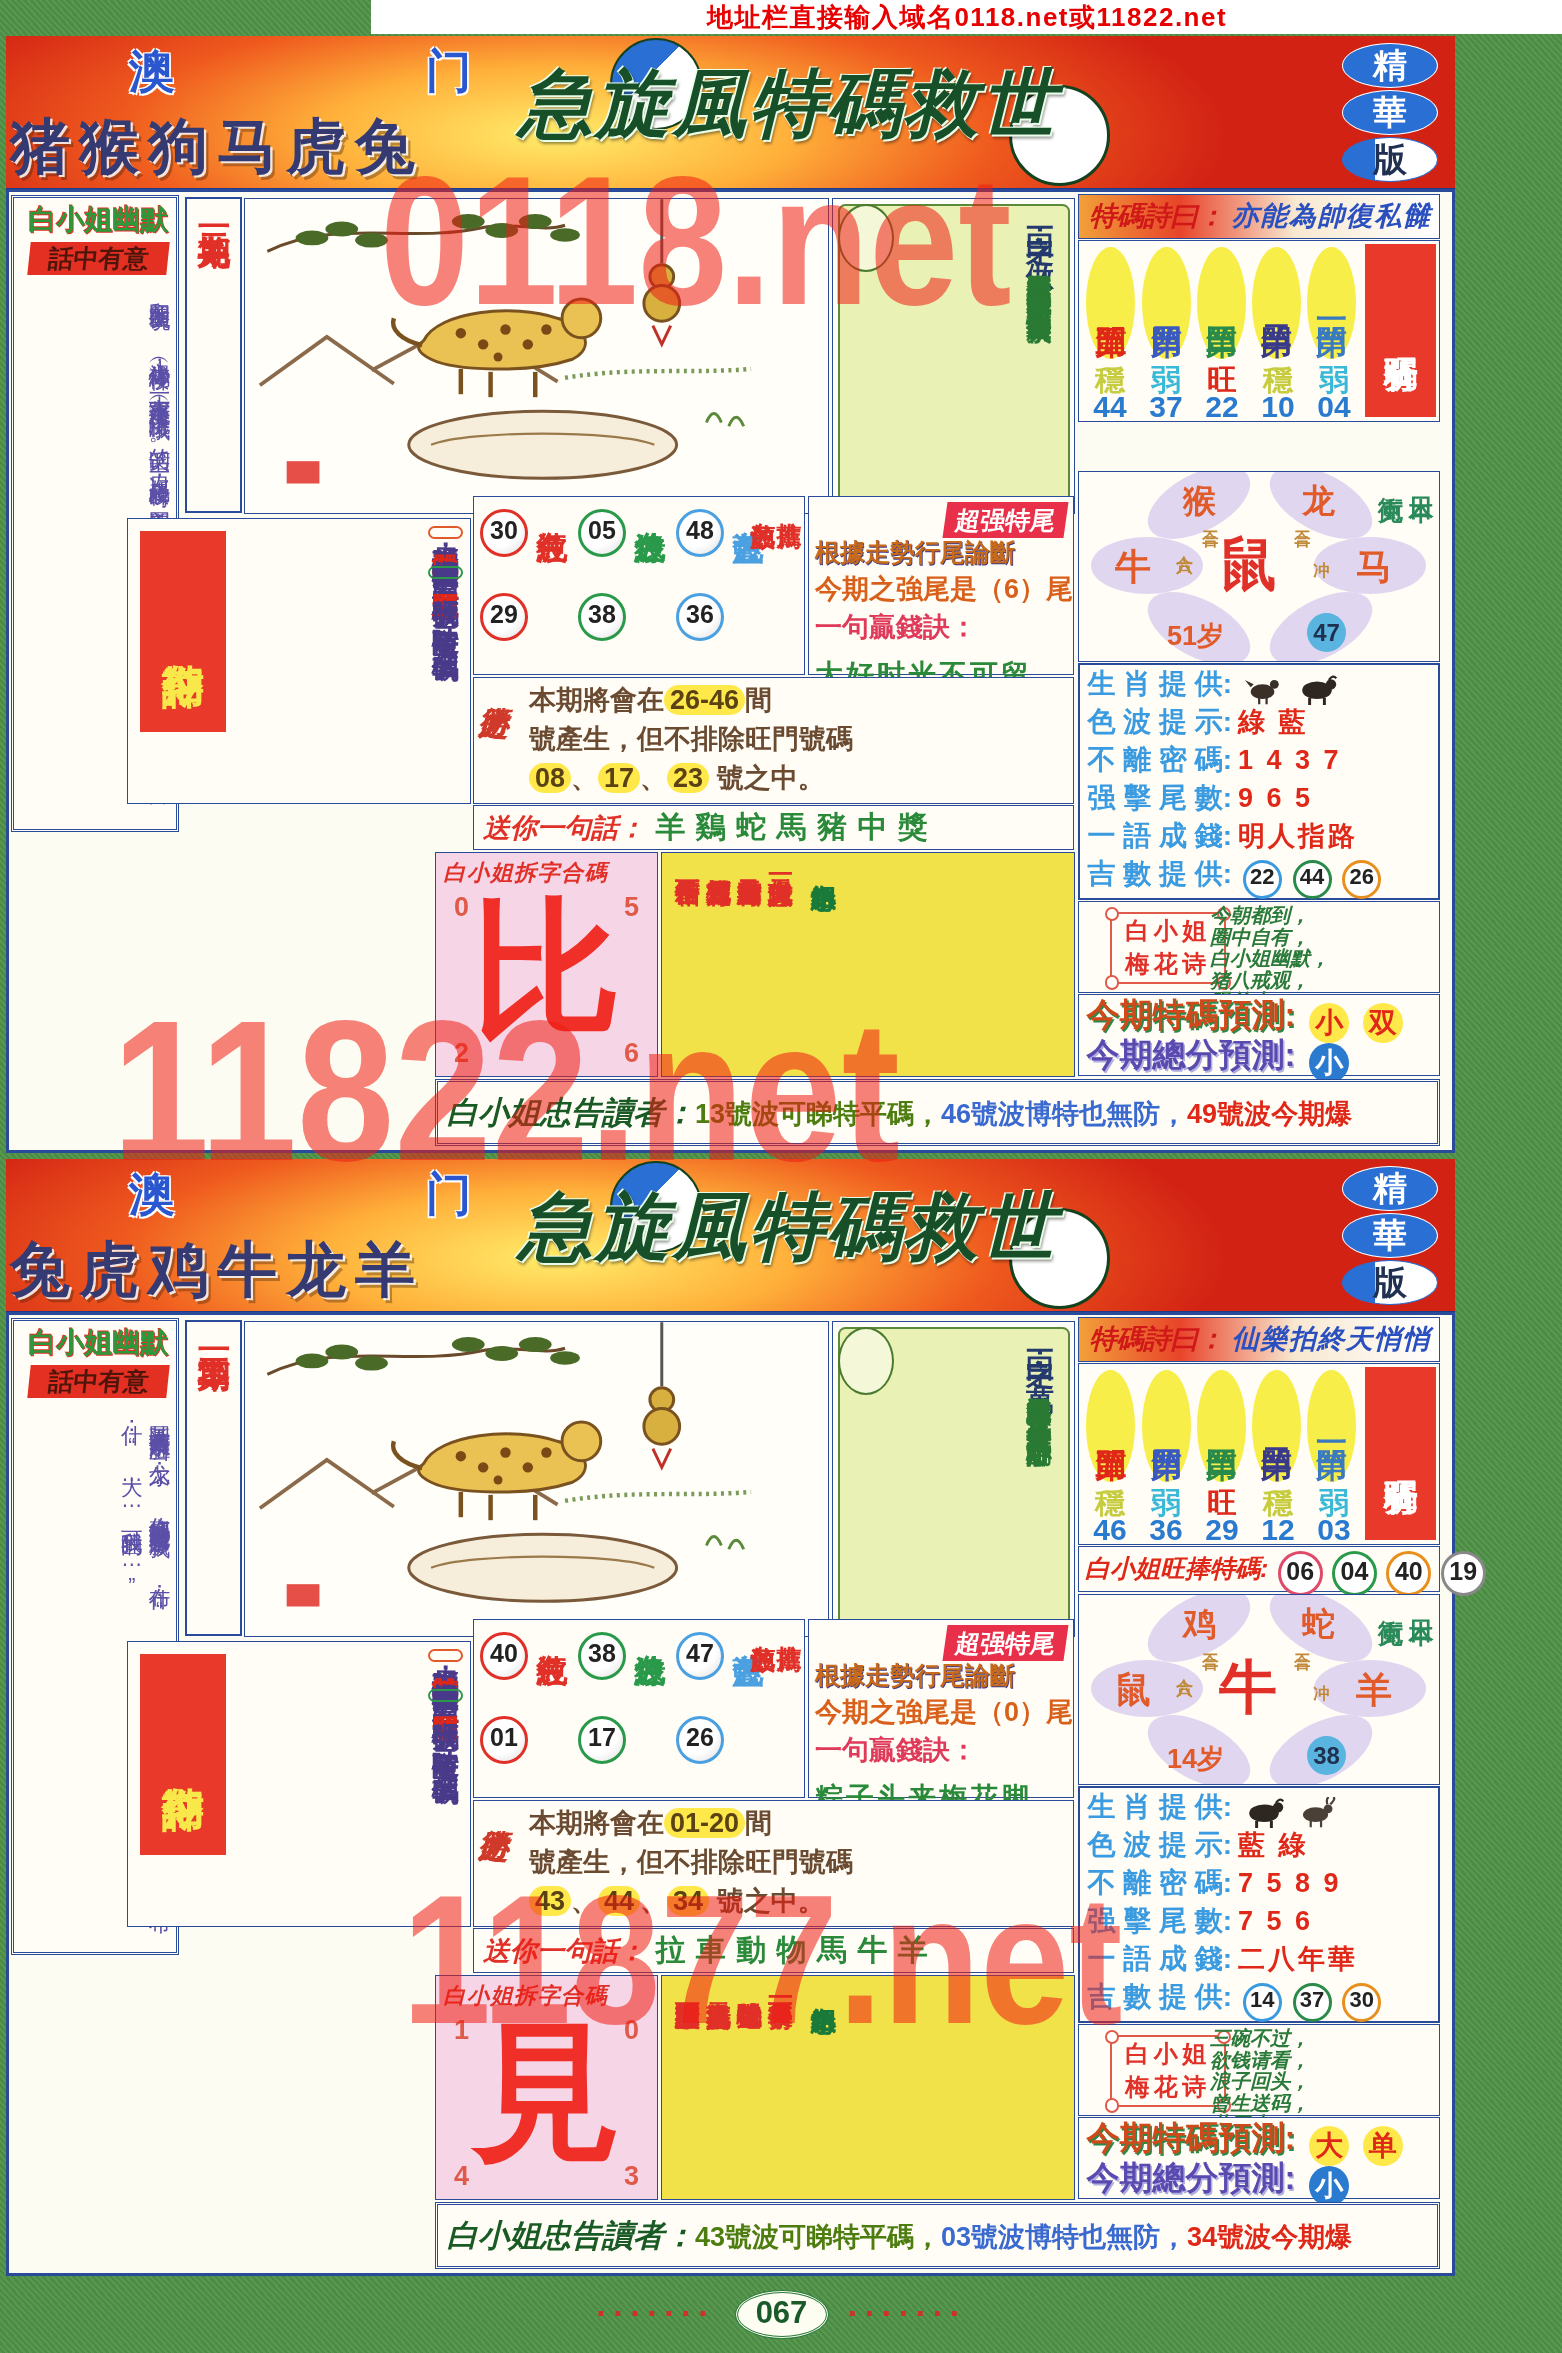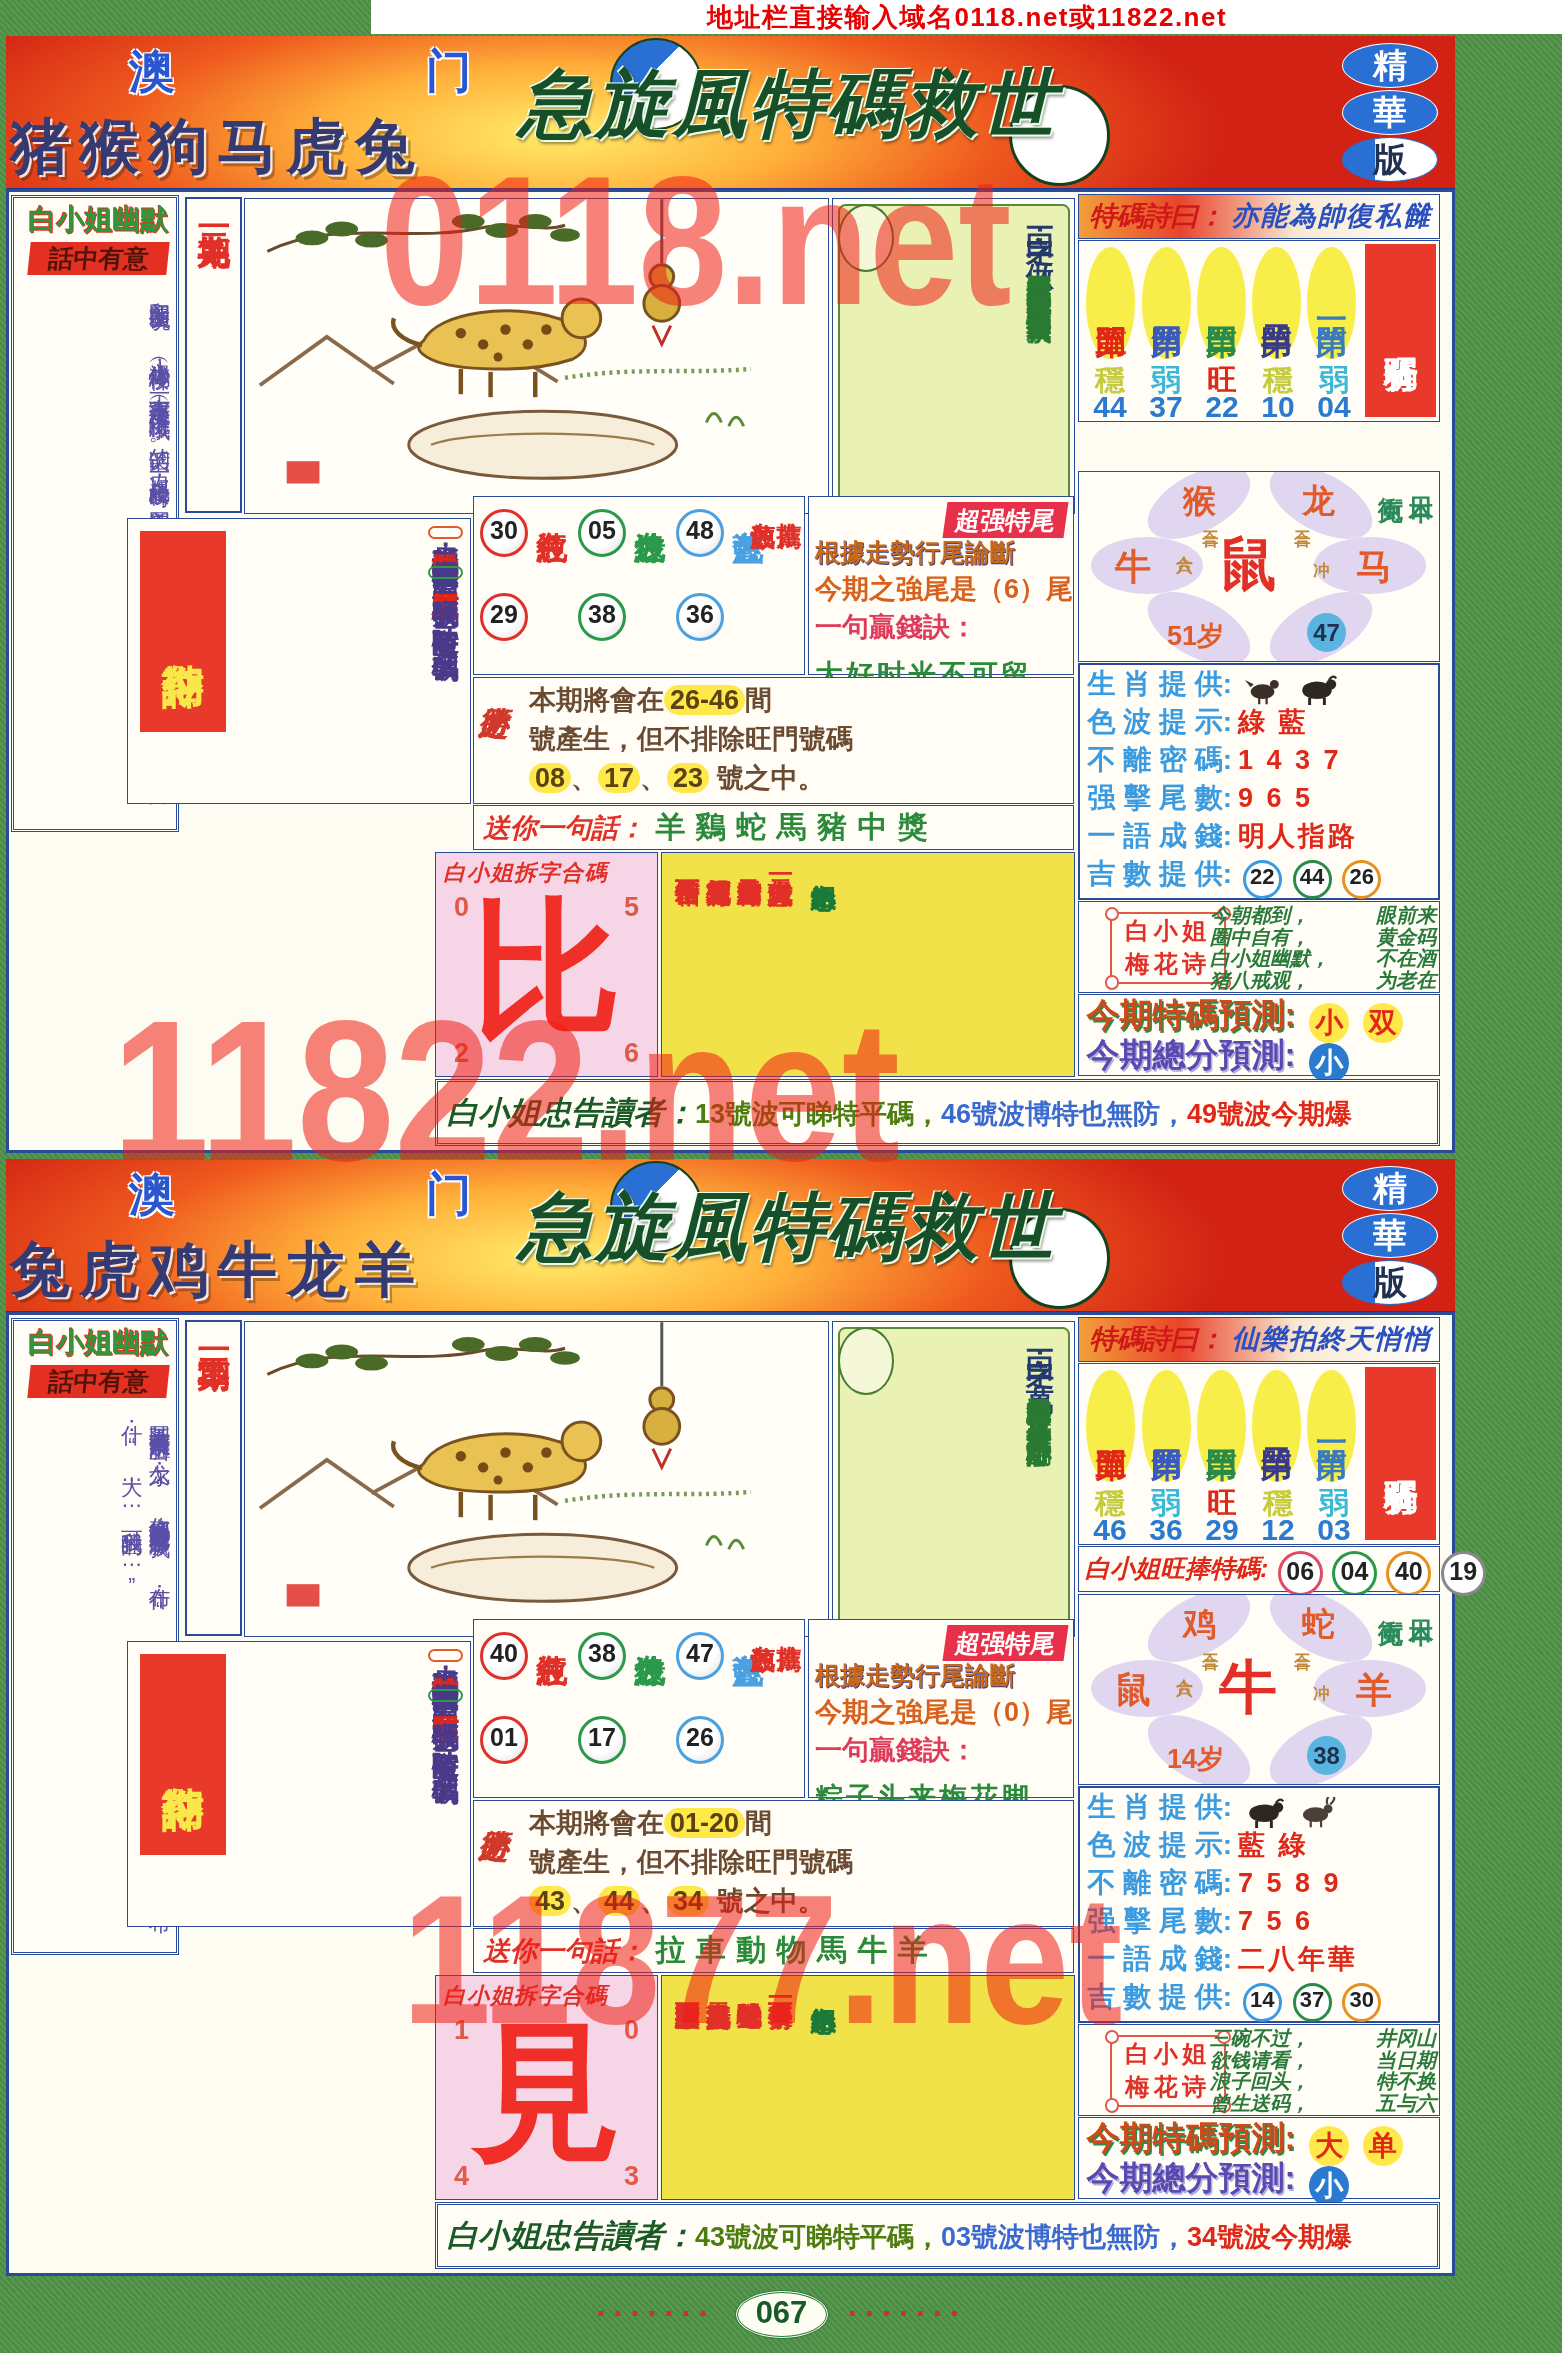--- a/index.html
+++ b/index.html
@@ -144,21 +144,21 @@
   .iv{font-size:27px;font-weight:bold;color:#e02818;letter-spacing:3px;margin-left:6px;}
   .jring{display:inline-block;width:33px;height:33px;border-radius:50%;border:3px solid #888;background:#fff;
     text-align:center;line-height:28px;font-size:22px;font-weight:bold;color:#222;margin-left:7.4px;vertical-align:middle;}
   .jring.j1{border-color:#3a9ae0}.jring.j2{border-color:#2a8a4a}.jring.j3{border-color:#e8901e}
   .ani{display:inline-block;vertical-align:middle;margin-left:7.4px;}
   
   .meihua{left:1072px;top:865px;width:362px;height:92px;border:1.5px solid #2a4a9a;}
   .mlabel{position:absolute;left:8px;top:10.4px;width:112px;height:68px;border:2.2px solid #e05a4a;text-align:center;margin-left:23px;}
   .mlabel div{font-size:24px;font-weight:bold;color:#e03028;line-height:33px;letter-spacing:4.5px;}
   .mdot{position:absolute;width:10.4px;height:10.4px;border:2.2px solid #e05a4a;border-radius:50%;background:#fff;}
-  .mpoem{position:absolute;left:131px;top:3px;right:3px;bottom:3px;display:flex;justify-content:space-between;}
+  .mpoem{position:absolute;left:131px;top:3px;right:3px;bottom:3px;display:flex;justify-content:space-between;flex-direction:column;}
   .mcolL,.mcolR{font-size:20px;font-weight:bold;font-style:italic;color:#2a7a3a;line-height:21.6px;}
   
   .predict{left:1072px;top:958px;width:362px;height:82px;border:1.5px solid #2a4a9a;}
   .prow{height:40px;line-height:40px;white-space:nowrap;padding-left:7.4px;}
   .pl1{font-size:33px;font-weight:bold;color:#d0491a;text-shadow:1.5px 1.5px 0 #2a8a4a;}
   .pl2{font-size:33px;font-weight:bold;color:#5a4ab0;text-shadow:1.5px 1.5px 0 #b0b0e0;}
   .pball{display:inline-block;width:40px;height:40px;border-radius:50%;text-align:center;line-height:40px;
     font-size:28px;font-weight:bold;vertical-align:middle;margin-left:10.4px;}
   .pball.y{background:#ffe84a;color:#e02818;}
   .pball.b{background:#2a7ad0;color:#ffffff;}

